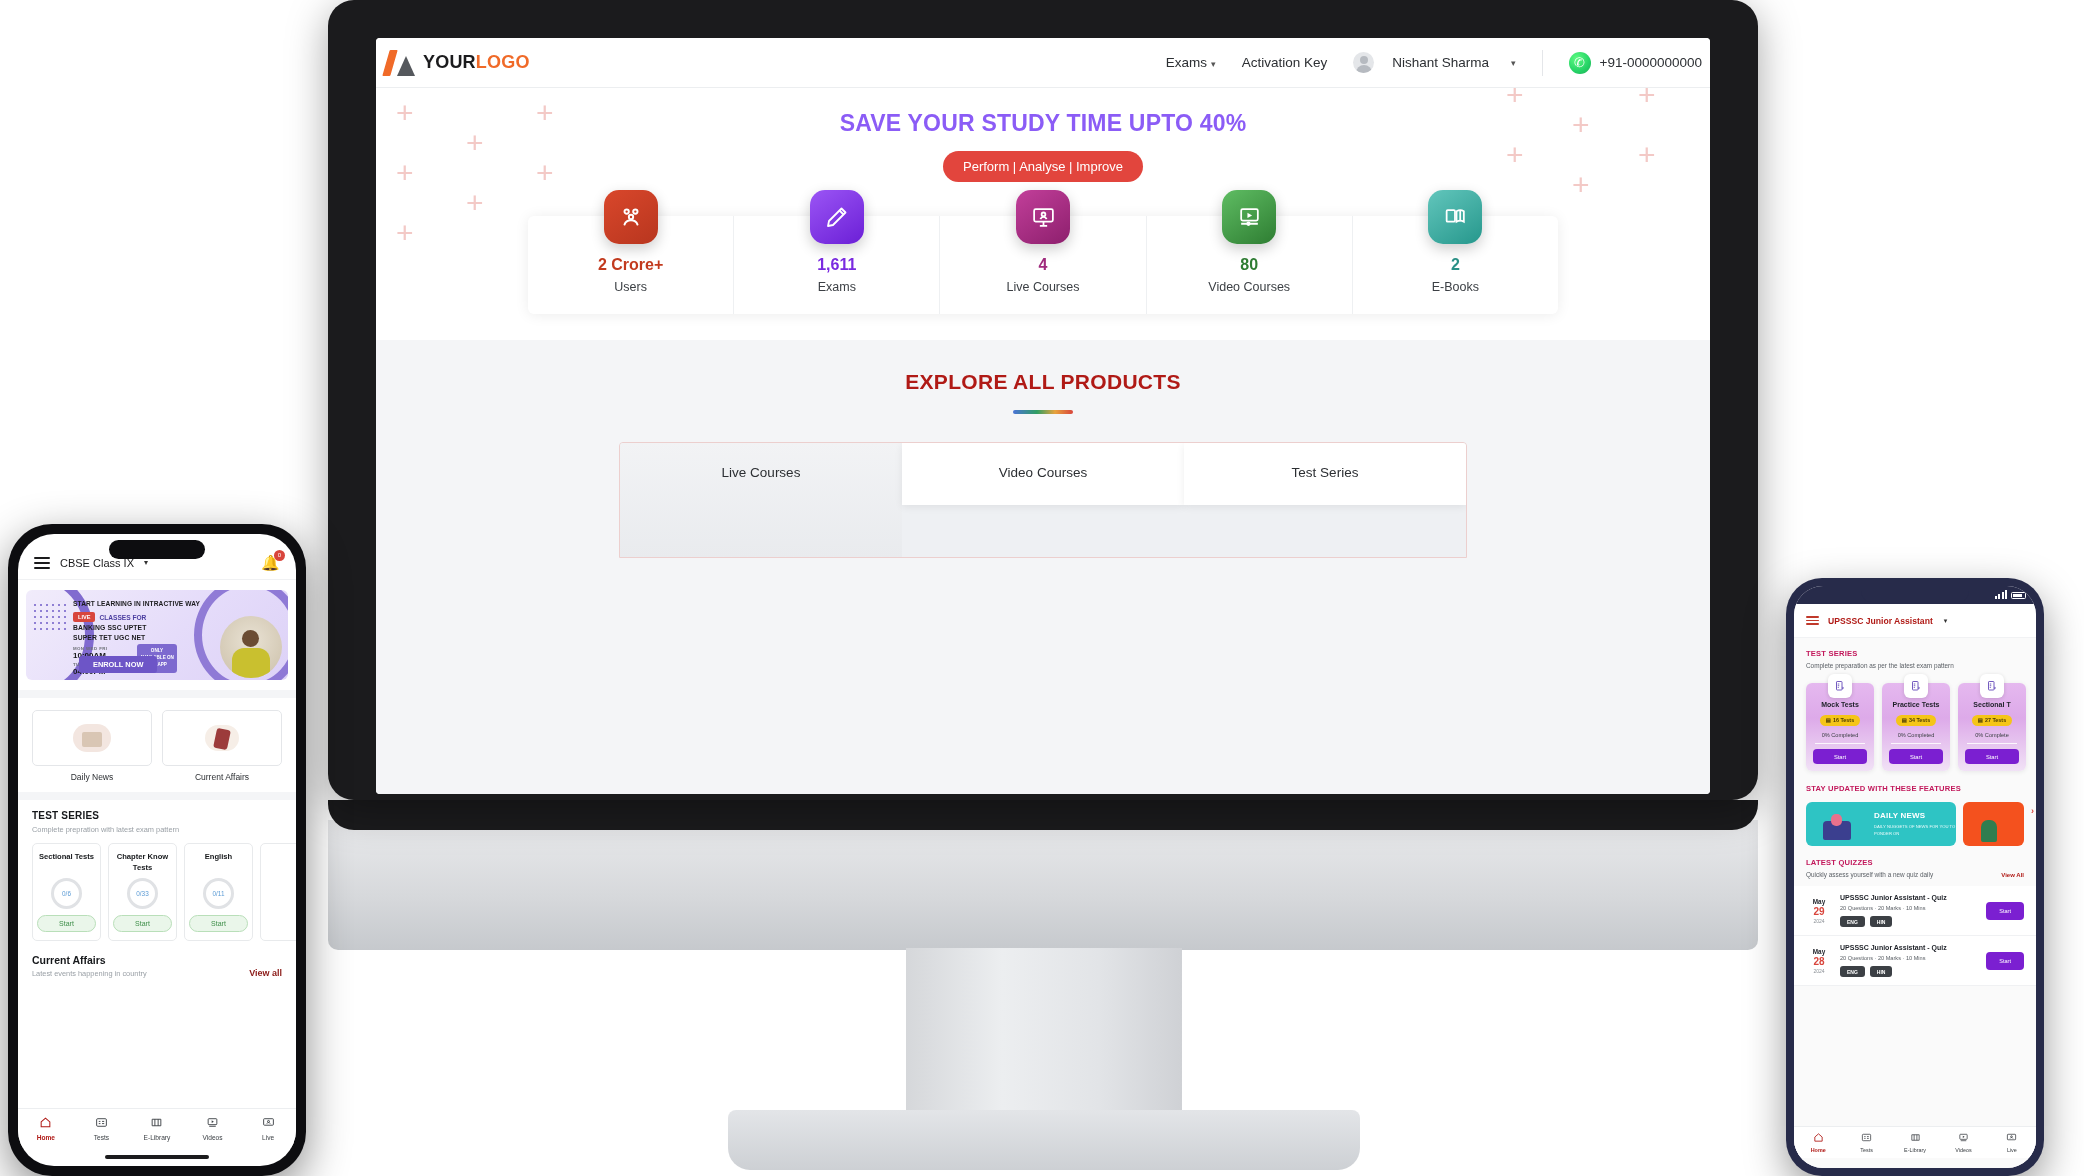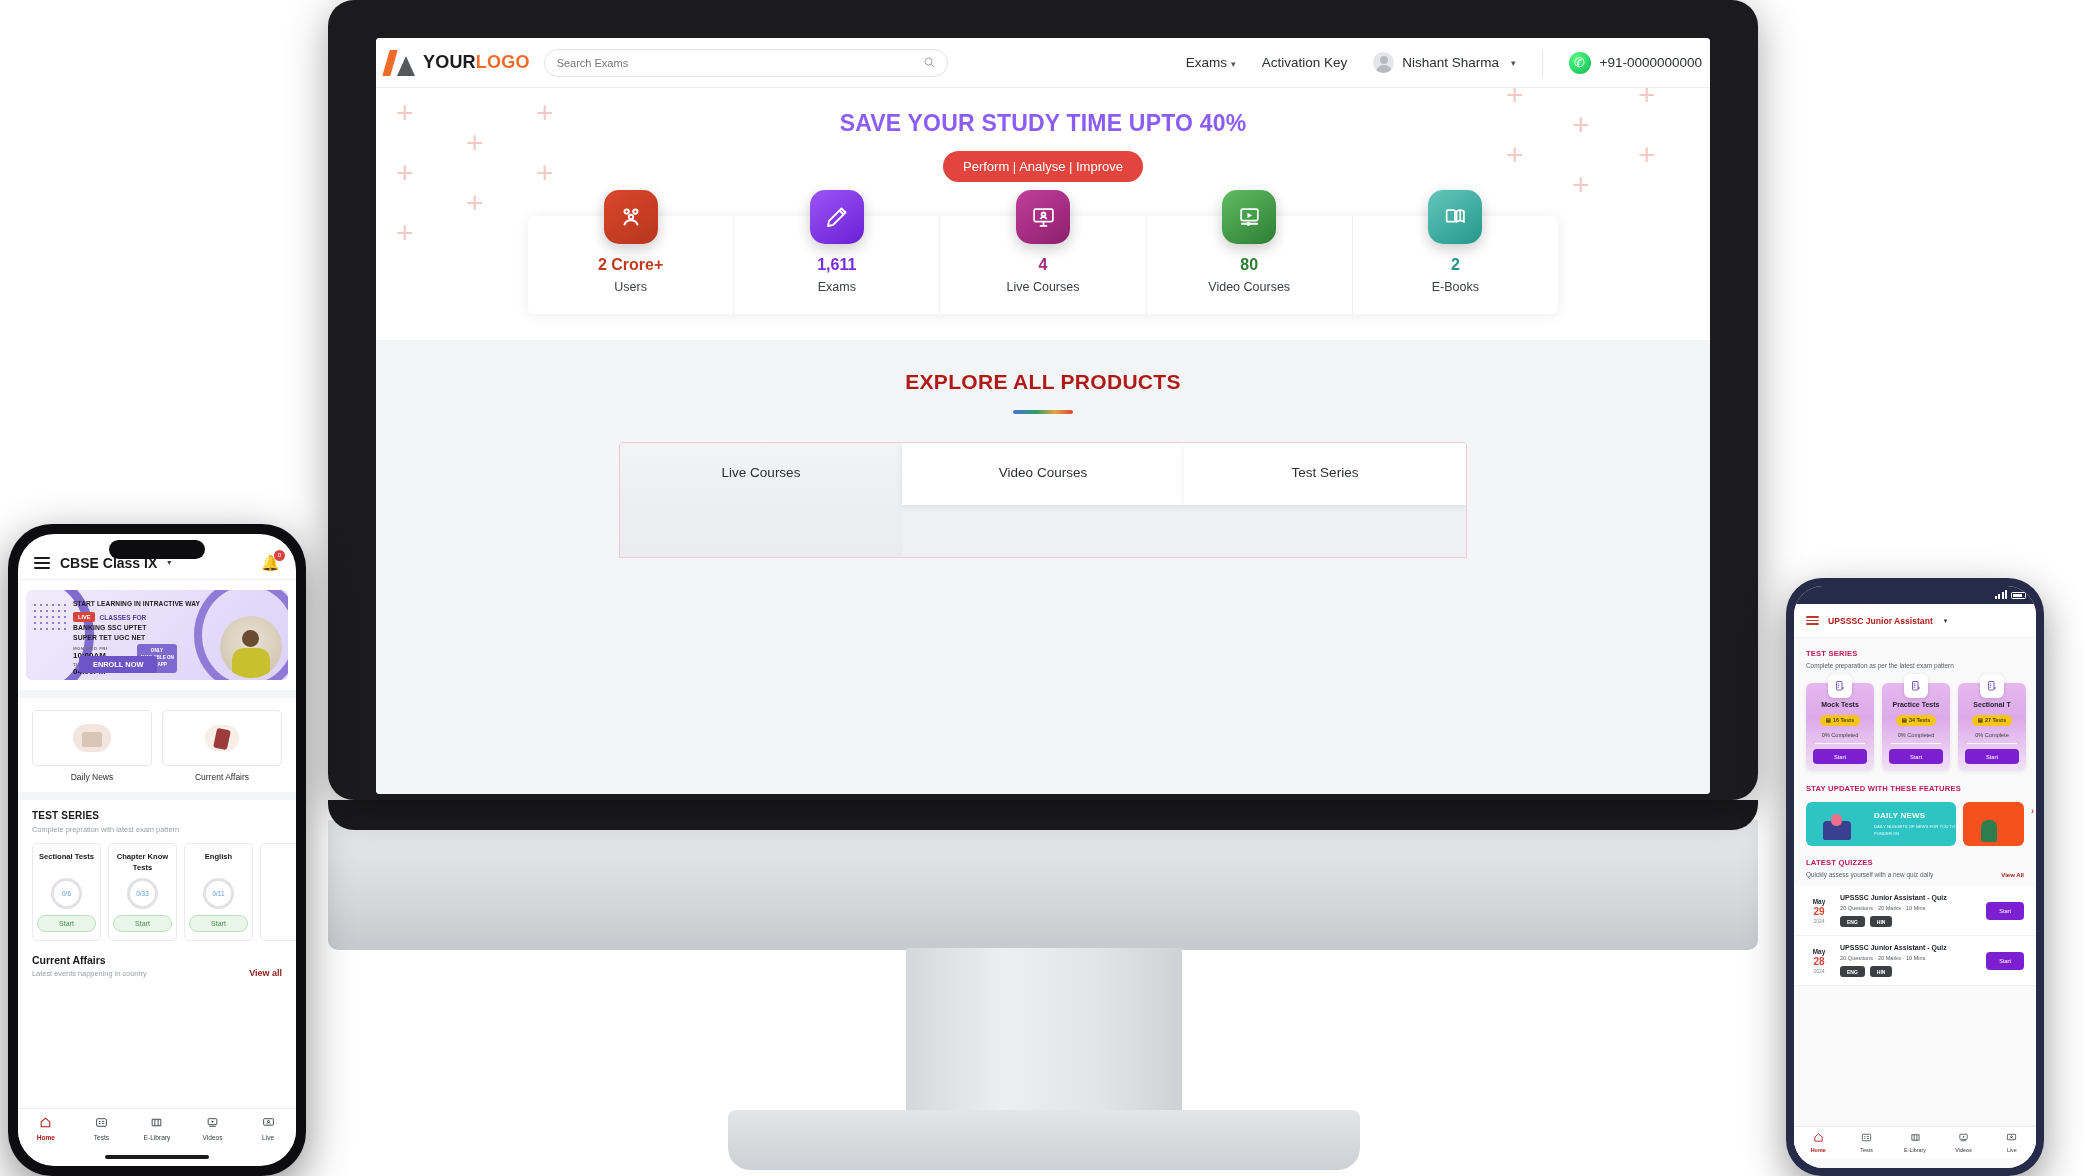--- a/index.html
+++ b/index.html
@@ -79,21 +79,21 @@
     display: flex; align-items: center; padding: 0 12px; position: relative;
   }
   .search-box input {
     border: none; outline: none; font-size: 11px; color: #9aa0a6;
     font-family: "Liberation Sans", sans-serif; width: 100%; background: transparent;
   }
   .search-ico { position: absolute; right: 12px; color: #9aa0a6; }
   .nav-right { margin-left: auto; display: flex; align-items: center; gap: 26px; }
   .nav-link { font-size: 13.5px; color: #2c2f33; white-space: nowrap; cursor: pointer; }
   .caret { font-size: 9px; margin-left: 4px; color: #555; }
-  .user-chip { display: flex; align-items: center; gap: 8px; cursor: pointer; }
+  .user-chip { display: flex; align-items: center; gap: 18px; cursor: pointer; }
   .avatar {
     width: 21px; height: 21px; border-radius: 50%; background: #e4e6e9;
     position: relative; overflow: hidden; flex: none;
   }
   .avatar::before { content:""; position:absolute; left:6.5px; top:3.5px; width:8px; height:8px; border-radius:50%; background:#b6bac0; }
   .avatar::after { content:""; position:absolute; left:2.5px; top:13px; width:16px; height:11px; border-radius:8px 8px 0 0; background:#b6bac0; }
   .divider-v { width: 1px; height: 26px; background: #e4e6e9; }
   .wa-chip { display: flex; align-items: center; gap: 9px; }
   .wa-ico {
     width: 22px; height: 22px; border-radius: 50%;
@@ -203,21 +203,21 @@
   .pl-notch {
     position:absolute; left:50%; top:6px; transform:translateX(-50%);
     width:96px; height:19px; background:#0d0d10; border-radius:12px; z-index:9;
   }
   .pl-head {
     height: 46px; display:flex; align-items:center; padding: 12px 16px 0; gap:10px;
     border-bottom: 1px solid #f0f1f3;
   }
   .burger { width:16px; display:flex; flex-direction:column; gap:3px; cursor:pointer; }
   .burger i { display:block; height:2px; background:#1b1b1d; border-radius:1px; }
-  .pl-title { font-size: 14px; color:#1b1b1d; font-weight:700; }
+  .pl-title { font-size: 11px; color:#1b1b1d; font-weight:400; }
   .pl-caret{ font-size:8px; color:#333; }
   .bell-wrap { margin-left:auto; position:relative; cursor:pointer; }
   .bell { font-size: 15px; color:#2c2f33; }
   .bell-badge {
     position:absolute; right:-5px; top:-4px; background:#d8453c; color:#fff;
     font-size:6px; border-radius:50%; width:11px; height:11px;
     display:flex; align-items:center; justify-content:center;
   }
   .pl-banner {
     margin: 10px 8px 0; height: 90px; border-radius: 6px; overflow:hidden;
@@ -435,29 +435,20 @@
     <div class="imac-screen">
 
       <div class="site-header">
         <div class="logo">
           <span class="logo-mark">
             <span class="bar1"></span>
               <span class="bar2"></span>
           </span>
           <span class="logo-text">
             <span class="your">YOUR</span><span class="logo2">LOGO</span>
-          </span>
-        </div>
-        <div class="search-box">
-          <input placeholder="Search Exams" style="">
-          <span class="search-ico">
-            <svg width="12" height="12" viewBox="0 0 24 24" fill="none" stroke="currentColor" stroke-width="2">
-                <circle cx="11" cy="11" r="7"></circle>
-                <line x1="16.5" y1="16.5" x2="22" y2="22"></line>
-              </svg>
           </span>
         </div>
         <div class="nav-right">
           <div class="nav-link">
             <span>Exams</span><span class="caret">▾</span>
           </div>
           <div class="nav-link">Activation Key</div>
           <div class="user-chip">
             <span class="avatar"></span>
             <span class="nav-link">Nishant Sharma</span>

